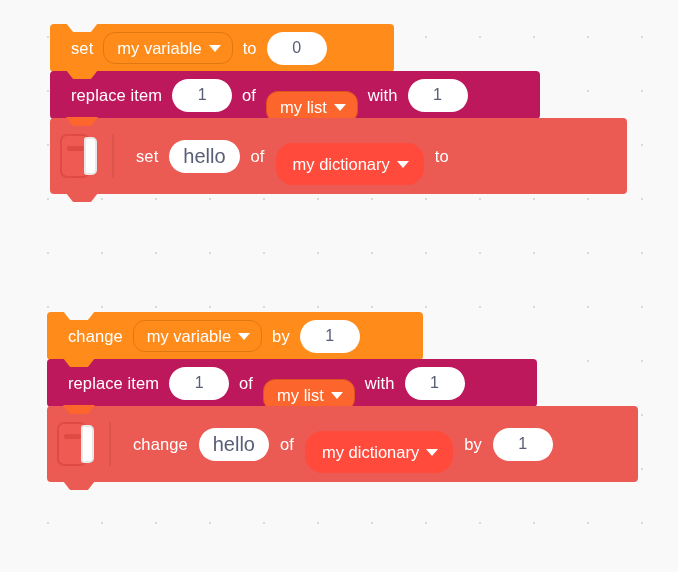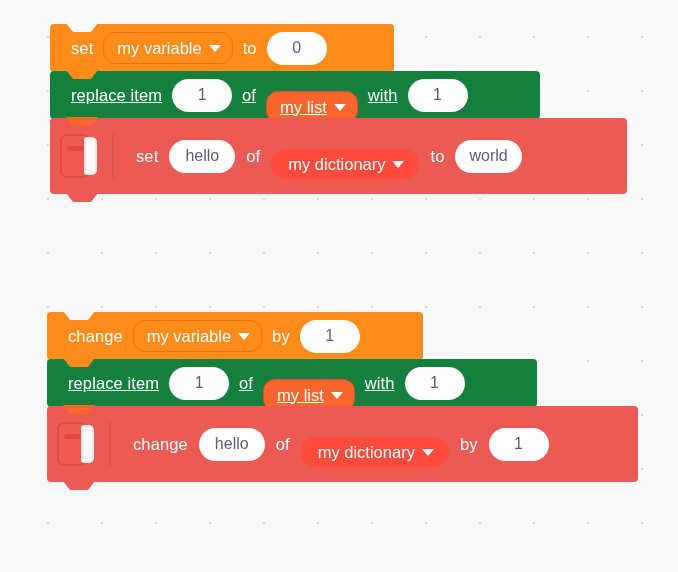--- a/index.html
+++ b/index.html
@@ -74,22 +74,21 @@
     box-shadow: inset 0 0 0 40px var(--above);
   }
 
   
   .blk-variable {
     --blk: #FF8C1A;
     background-color: #FF8C1A;
   }
   .blk-list {
     --blk: #FC662C;
-    background-color: #15803d;
-    text-decoration: underline;
+    background-color: #be185d;
   }
   .blk-dict {
     --blk: #EC5B53;
     background-color: #EC5B53;
   }
 
   
   .lbl {
     padding: 0 5px;
     font-weight: normal;
@@ -112,21 +111,21 @@
   .blk-variable .dropdown {
     background-color: #FF8C1A;
     border: 1px solid #E07712;
   }
   .blk-list .dropdown {
     background-color: #FC662C;
     border: 1px solid #DE5420;
     margin-top: 24px;
   }
   .dropdown.pill {
-    height: 30px;
+    height: 42px;
     border-radius: 17px;
     padding: 0 15px 0 17px;
     background-color: #FF4A3C;
     border: none;
     margin-top: 16px;
   }
   .caret {
     width: 0;
     height: 0;
     border-left: 6px solid transparent;
@@ -152,21 +151,21 @@
   .input-num {
     min-width: 40px;
     height: 33px;
     border-radius: 17px;
     padding: 0 10px;
   }
   .input-text {
     height: 33px;
     border-radius: 17px;
     padding: 0 14px;
-    font-size: 16px;
+    font-size: 20px;
     font-weight: normal;
   }
 
   
   .ext-icon {
     position: relative;
     width: 40px;
     height: 44px;
     margin-right: 12px;
     flex: 0 0 auto;
@@ -257,21 +256,20 @@
       </span>
       <span class="ext-sep"></span>
       <span class="lbl">set</span>
       <span class="input-oval input-text">hello</span>
       <span class="lbl">of</span>
       <span class="dropdown pill">
         <span>my dictionary</span>
         <span class="caret"></span>
       </span>
       <span class="lbl">to</span>
-      <span class="input-oval input-text">world</span>
     </div>
   </div>
 
   <div class="stack" style="left:47px; top:312px;">
 
     <div class="block blk-variable" style="--notch-bg:#f9f9f9; display:flex; width:376px;">
       <span class="lbl">change</span>
       <span class="dropdown">
         <span>my variable</span>
         <span class="caret"></span>

